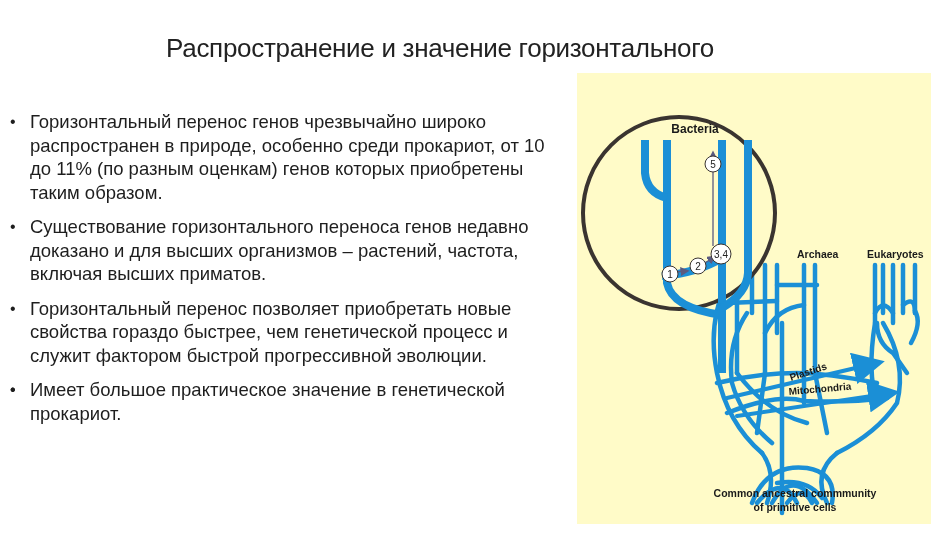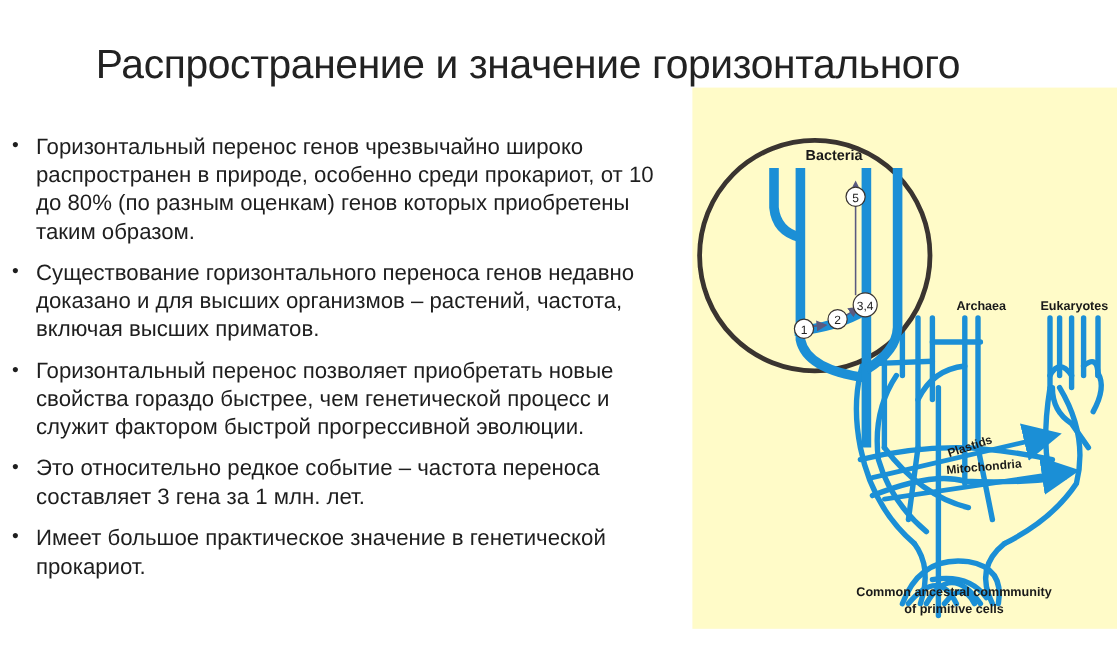--- a/index.html
+++ b/index.html
@@ -6,21 +6,21 @@
     body {
       width: 931px; height: 539px; overflow: hidden;
       background: #ffffff; position: relative;
       font-family: "Liberation Sans", "DejaVu Sans", sans-serif;
       color: #1a1a1a;
     }
     .title {
       position: absolute; left: 0; top: 10px; width: 880px;
       text-align: center;
       font-family: "Liberation Sans Narrow", "Liberation Sans", sans-serif;
-      font-size: 34px; line-height: 42px; color: #222;
+      font-size: 26px; line-height: 42px; color: #222;
       font-weight: normal; letter-spacing: -0.3px;
     }
     .title .l1 { display: block; }
     .title .l2 { display: block; padding-left: 4px; text-align: right; }
     .bullets {
       position: absolute; left: 8px; top: 110px; width: 560px;
       margin: 0; padding: 0; list-style: none;
     }
     .bullets li {
       position: relative; padding-left: 22px;
@@ -39,24 +39,24 @@
   </style>
 </head>
 <body>
 
 <h1 class="title">
   <span class="l1">Распространение и значение горизонтального</span>
   <span class="l2">переноса генов</span>
 </h1>
 
 <ul class="bullets">
-  <li><span class="dot">•</span><span>Горизонтальный перенос генов чрезвычайно широко распространен в природе, особенно среди прокариот, от 10 до 80% (по разным оценкам) генов которых приобретены таким образом.</span></li>
+  <li><span class="dot">•</span><span>Горизонтальный перенос генов чрезвычайно широко распространен в природе, особенно среди прокариот, от 10 до 11% (по разным оценкам) генов которых приобретены таким образом.</span></li>
   <li><span class="dot">•</span><span>Существование горизонтального переноса генов недавно доказано и для высших организмов – растений, частота, включая высших приматов.</span></li>
   <li><span class="dot">•</span><span>Горизонтальный перенос позволяет приобретать новые свойства гораздо быстрее, чем генетической процесс и служит фактором быстрой прогрессивной эволюции.</span></li>
-  <li><span class="dot">•</span><span>Это относительно редкое событие – частота переноса составляет 3 гена за 1 млн. лет.</span></li>
+  <li><span class="dot">•</span></li>
   <li><span class="dot">•</span><span>Имеет большое практическое значение в генетической прокариот.</span></li>
 </ul>
 
 <div class="panel">
   <svg width="354" height="451" viewBox="0 0 354 451">
     <defs>
       <marker id="arr" markerWidth="8" markerHeight="8" refX="6" refY="4" orient="auto">
         <path d="M0,0 L8,4 L0,8 z" fill="#1b8fd6"></path>
       </marker>
       <marker id="arrg" markerWidth="7" markerHeight="7" refX="5" refY="3.5" orient="auto">

